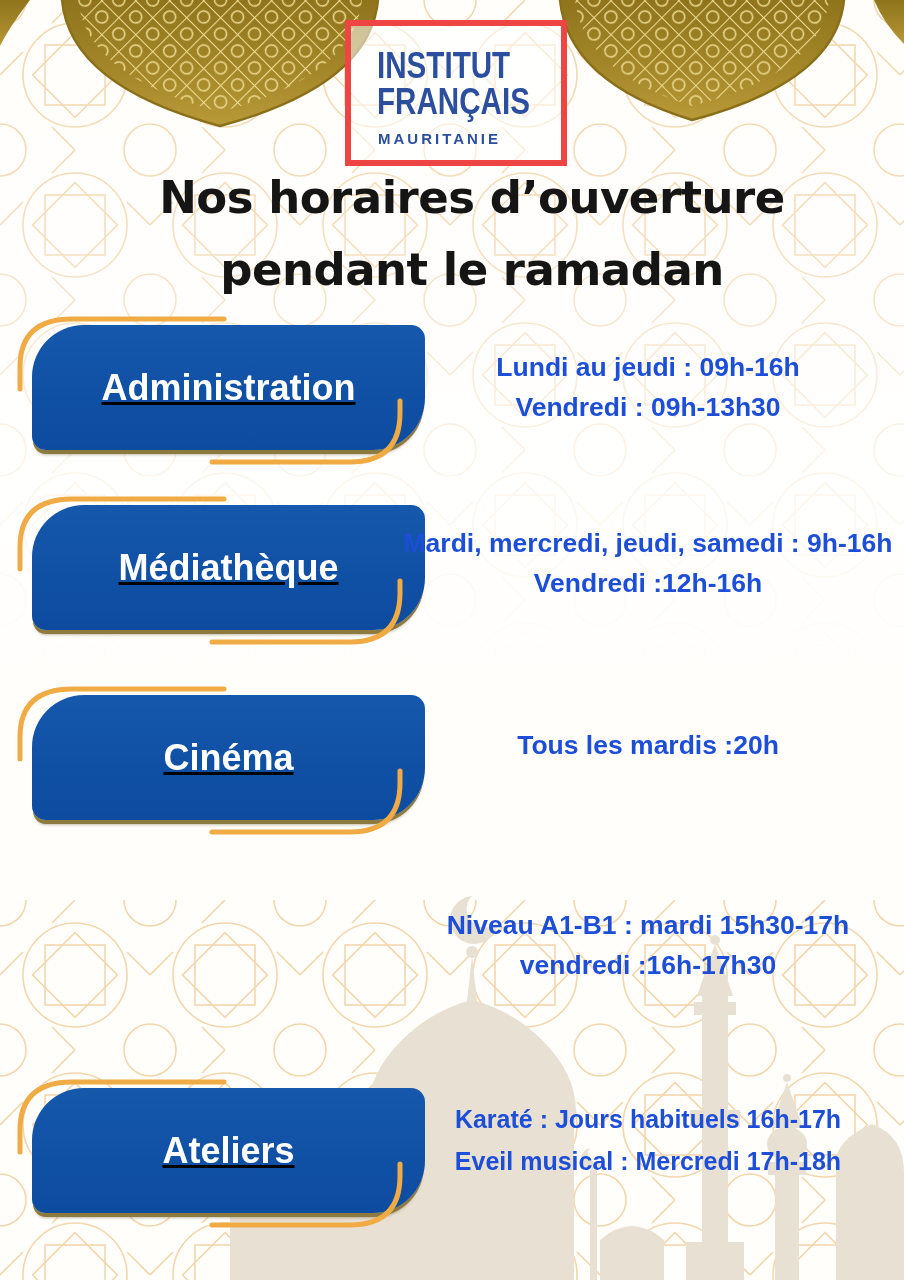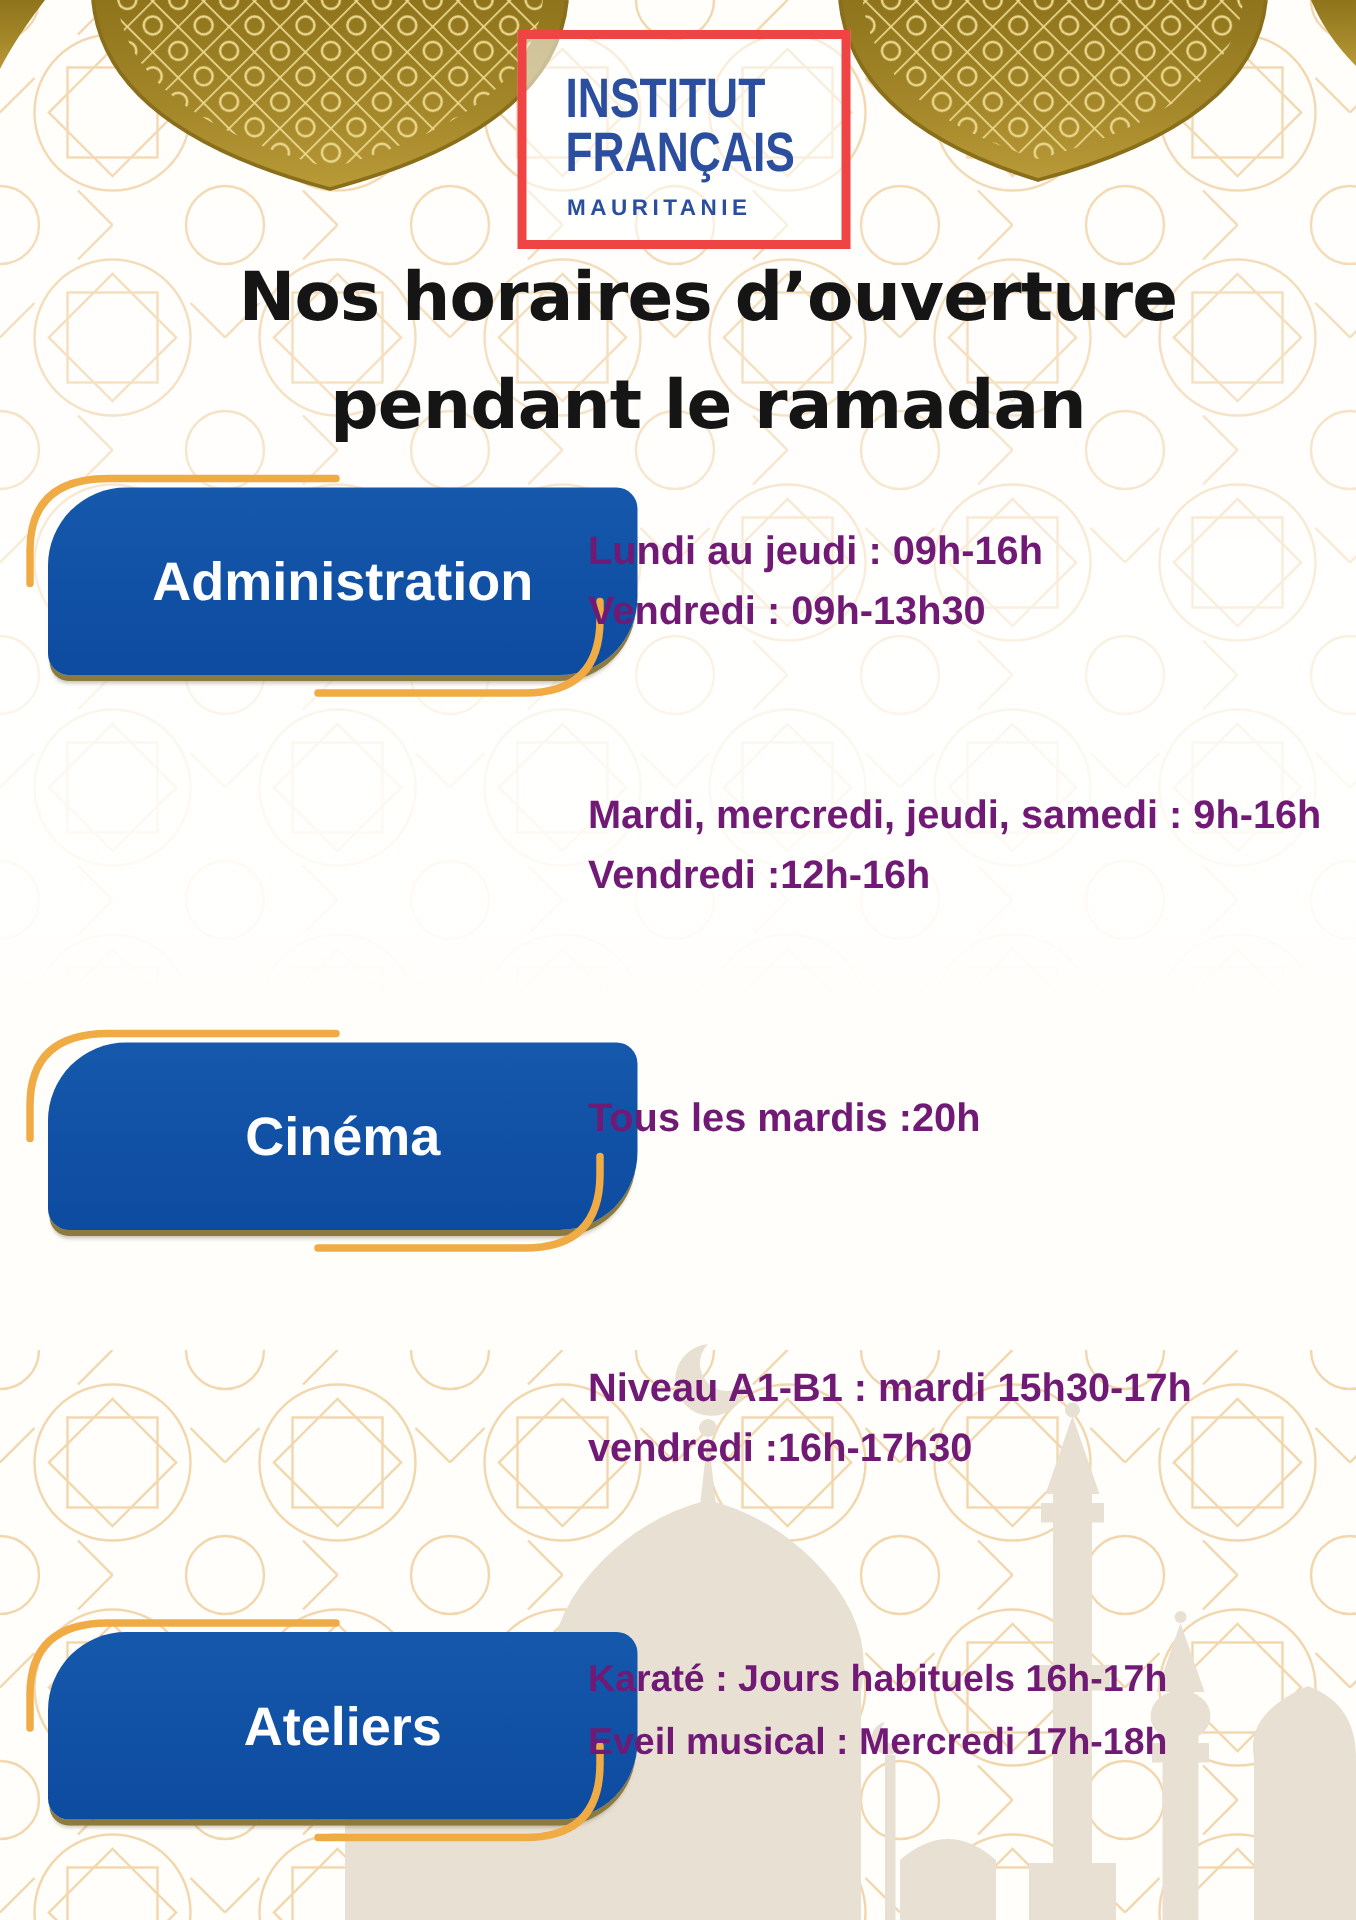--- a/index.html
+++ b/index.html
@@ -26,27 +26,27 @@
   .title { position:absolute; left:0; top:162px; width:904px; text-align:center;
     font-family:"DejaVu Sans", sans-serif; font-weight:bold; font-size:45px;
     line-height:72px; letter-spacing:-0.5px; color:#151515;margin-left:20px; }
 
   
   .pill-wrap { position:absolute; left:16px; width:400px; height:156px; }
   .pill { position:absolute; left:16px; top:10px; width:393px; height:125px;
     background:linear-gradient(180deg,#1558ac,#0d4b9f);
     border-radius:52px 14px 52px 14px;
     box-shadow:0 5px 0 -1px #8d7a3e, 0 8px 3px -3px rgba(80,65,20,.35);
-    display:flex; align-items:center; justify-content:center; }
+    display:flex; align-items:center; justify-content:center;text-decoration:underline; }
   .pill-label { color:#ffffff; font-weight:bold; font-size:36px; white-space:nowrap; }
   .arcs { position:absolute; left:0; top:0; }
 
   
-  .sched { position:absolute; left:392px; width:512px; 
-    font-weight:bold; color:#701a75; font-size:26.5px; line-height:40px; white-space:nowrap; }
+  .sched { position:absolute; left:392px; width:512px; text-align:center;
+    font-weight:bold; color:#1d4ed8; font-size:26.5px; line-height:40px; white-space:nowrap; }
   .sched.triple { line-height:42px; font-size:25px; }
 </style>
 </head>
 <body>
 
 <div class="page">
 
   <svg class="layer" width="904" height="1280">
     <defs>
       <pattern id="geo" width="150" height="150" patternUnits="userSpaceOnUse">
@@ -139,20 +139,29 @@
     <svg class="arcs" width="400" height="156" viewBox="0 0 400 156">
       <path d="M 4,74 L 4,52 Q 4,4 56,4 L 208,4" stroke="#f0ab45" stroke-width="5" fill="none" stroke-linecap="round"></path>
       <path d="M 384,86 L 384,98 Q 384,147 334,147 L 196,147" stroke="#f0ab45" stroke-width="5" fill="none" stroke-linecap="round"></path>
     </svg>
   </div>
   <div class="sched" style="top:347px">
     <div>Lundi au jeudi : 09h-16h</div>
     <div>Vendredi : 09h-13h30</div>
   </div>
 
+  <div class="pill-wrap" style="top:495px">
+    <div class="pill">
+      <span class="pill-label">Médiathèque</span>
+    </div>
+    <svg class="arcs" width="400" height="156" viewBox="0 0 400 156">
+      <path d="M 4,74 L 4,52 Q 4,4 56,4 L 208,4" stroke="#f0ab45" stroke-width="5" fill="none" stroke-linecap="round"></path>
+      <path d="M 384,86 L 384,98 Q 384,147 334,147 L 196,147" stroke="#f0ab45" stroke-width="5" fill="none" stroke-linecap="round"></path>
+    </svg>
+  </div>
   <div class="sched" style="top:523px">
     <div>Mardi, mercredi, jeudi, samedi : 9h-16h</div>
     <div>Vendredi :12h-16h</div>
   </div>
 
   <div class="pill-wrap" style="top:685px">
     <div class="pill">
       <span class="pill-label">Cinéma</span>
     </div>
     <svg class="arcs" width="400" height="156" viewBox="0 0 400 156">

